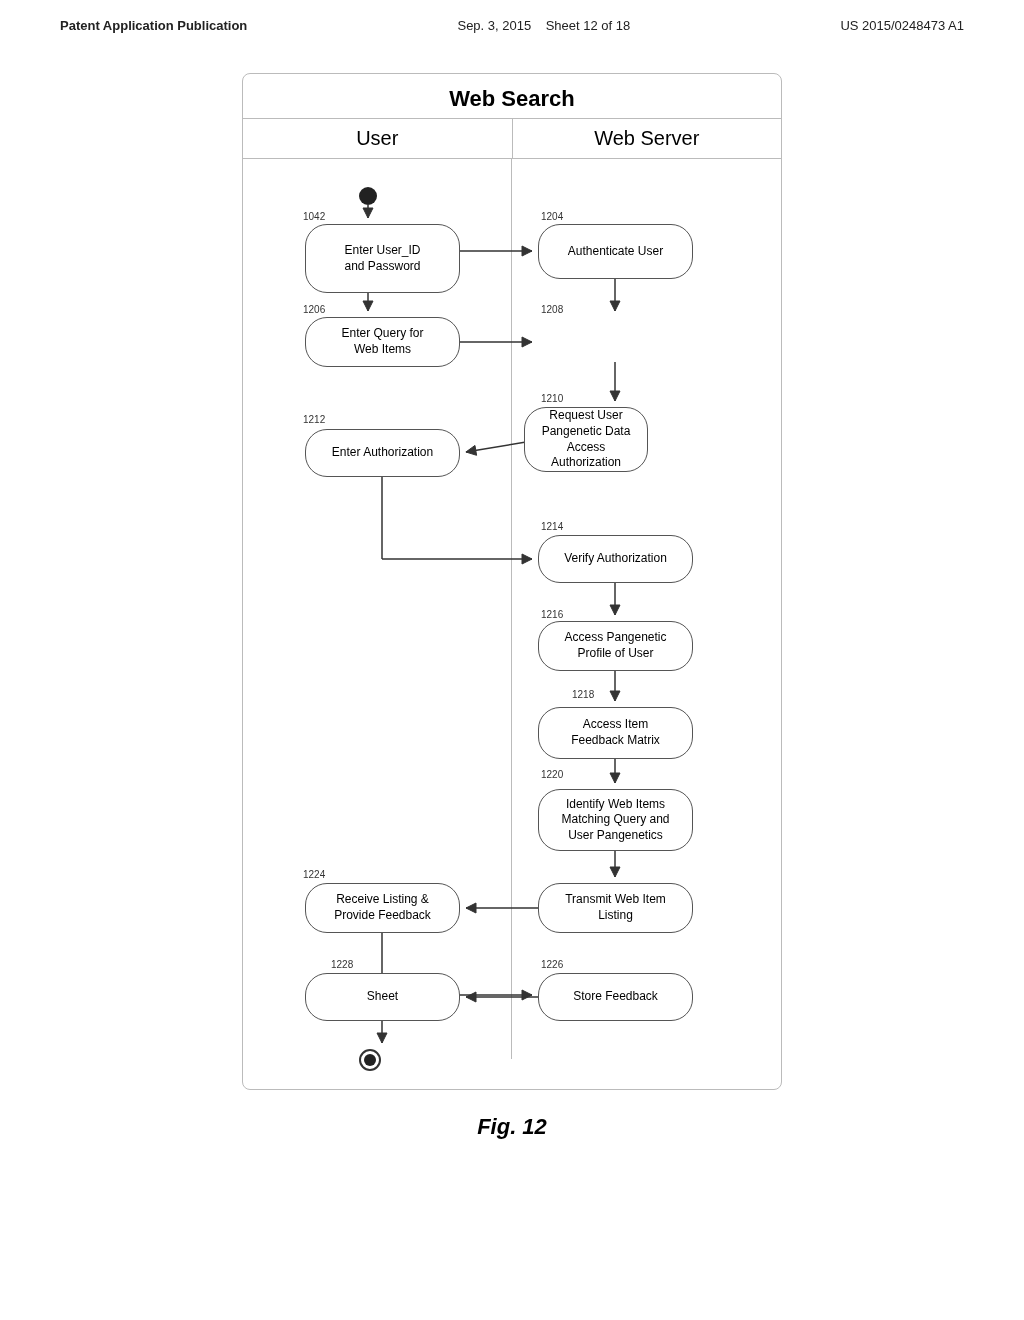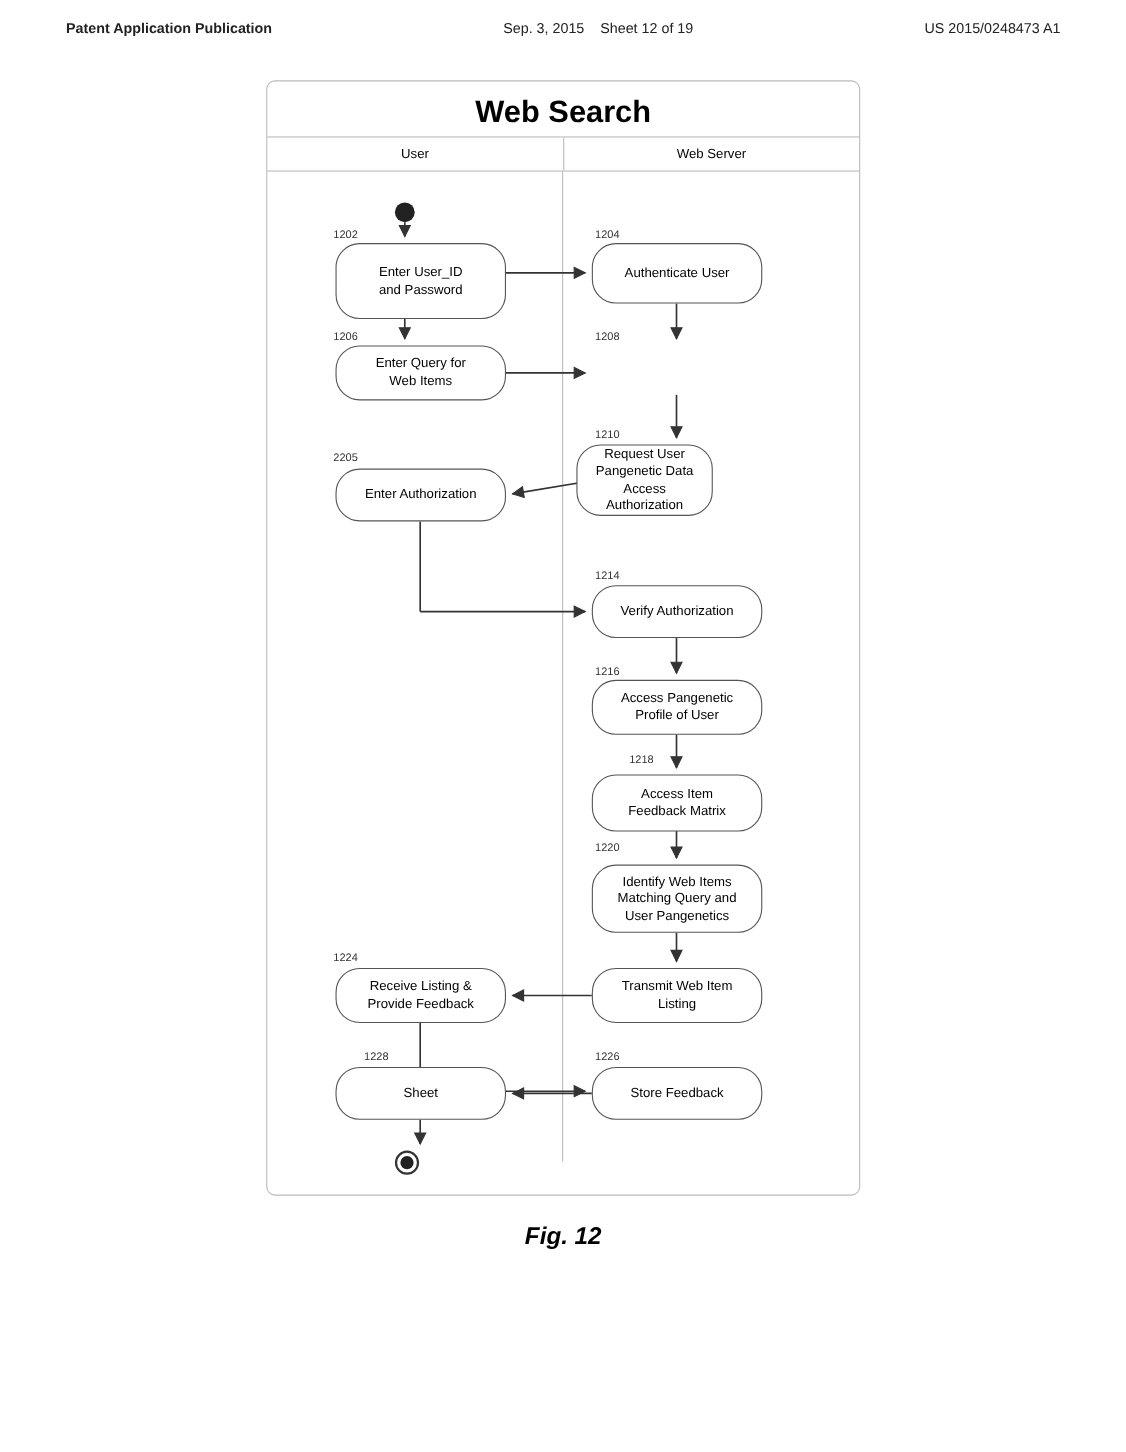--- a/index.html
+++ b/index.html
@@ -26,35 +26,35 @@
       position: relative;
       margin: 30px auto 0 auto;
       width: 540px;
       border: 1px solid #bbb;
       border-radius: 8px;
       padding: 0 0 30px 0;
       background: #fff;
     }
 
     .diagram-title {
-      font-size: 28px;
+      font-size: 22px;
       font-weight: bold;
       text-align: center;
       padding: 12px 0 6px 0;
       border-bottom: 1px solid #bbb;
     }
 
     .swimlanes-header {
       display: flex;
       border-bottom: 1px solid #bbb;
     }
     .lane-header {
       flex: 1;
       text-align: center;
-      font-size: 12px;
+      font-size: 20px;
       padding: 8px 0;
       border-right: 1px solid #bbb;
     }
     .lane-header:last-child { border-right: none; }
 
     .swimlanes-body {
       display: flex;
       position: relative;
     }
     .lane-left {
@@ -124,21 +124,21 @@
       stroke: #333;
     }
   </style>
 </head>
 <body>
 
 <div class="page-header">
   <span class="header-left">Patent Application Publication</span>
   <span class="header-mid">
     <span>Sep. 3, 2015</span>&nbsp;&nbsp;&nbsp;
-    <span>Sheet 12 of 19</span>
+    <span>Sheet 12 of 18</span>
   </span>
   <span class="header-right">US 2015/0248473 A1</span>
 </div>
 
 <div class="diagram-container">
   <div class="diagram-title">Web Search</div>
   <div class="swimlanes-header">
     <div class="lane-header">User</div>
     <div class="lane-header">Web Server</div>
   </div>
@@ -180,26 +180,26 @@
         <line x1="295" y1="838" x2="223" y2="838" stroke="#333" stroke-width="1.5"></line>
         <polygon points="223,838 233,833 233,843" fill="#333"></polygon>
         <line x1="139" y1="862" x2="139" y2="884" stroke="#333" stroke-width="1.5"></line>
         <polygon points="139,884 134,874 144,874" fill="#333"></polygon>
         <line x1="372" y1="120" x2="372" y2="152" stroke="#333" stroke-width="1.5"></line>
         <polygon points="372,152 367,142 377,142" fill="#333"></polygon>
       </svg>
 
     <div class="circle-start" style="left:116px;top:28px;"></div>
 
-    <span class="ref-label" style="left:60px;top:52px;">1202</span>
+    <span class="ref-label" style="left:60px;top:52px;">1042</span>
     <span class="ref-label" style="left:298px;top:52px;">1204</span>
     <span class="ref-label" style="left:60px;top:145px;">1206</span>
     <span class="ref-label" style="left:298px;top:145px;">1208</span>
     <span class="ref-label" style="left:298px;top:234px;">1210</span>
-    <span class="ref-label" style="left:60px;top:255px;">2205</span>
+    <span class="ref-label" style="left:60px;top:255px;">1212</span>
     <span class="ref-label" style="left:298px;top:362px;">1214</span>
     <span class="ref-label" style="left:298px;top:450px;">1216</span>
     <span class="ref-label" style="left:292px;top:530px;margin-left:37px;">1218</span>
     <span class="ref-label" style="left:298px;top:610px;">1220</span>
     <span class="ref-label" style="left:298px;top:734px;">1222</span>
     <span class="ref-label" style="left:60px;top:710px;">1224</span>
     <span class="ref-label" style="left:298px;top:800px;">1226</span>
     <span class="ref-label" style="left:60px;top:800px;margin-left:28px;">1228</span>
 
     <div class="box" style="left:62px;top:65px;width:155px;height:69px;">Enter User_ID<br>and Password</div>

